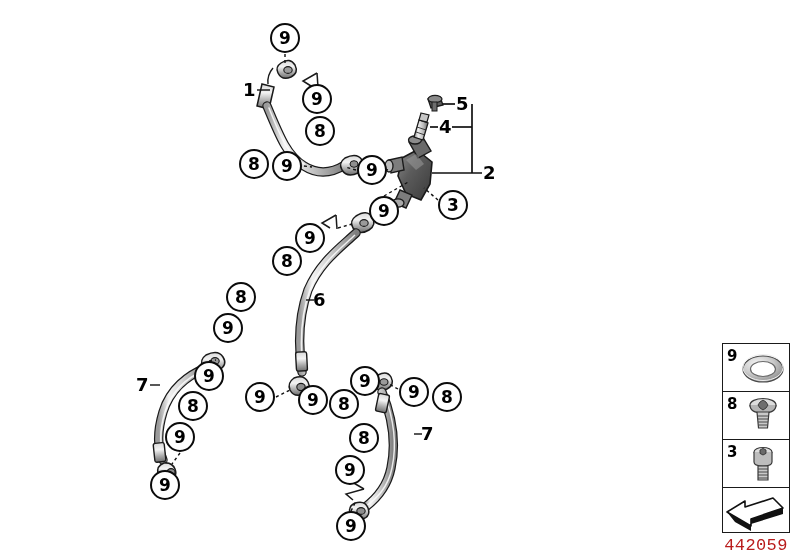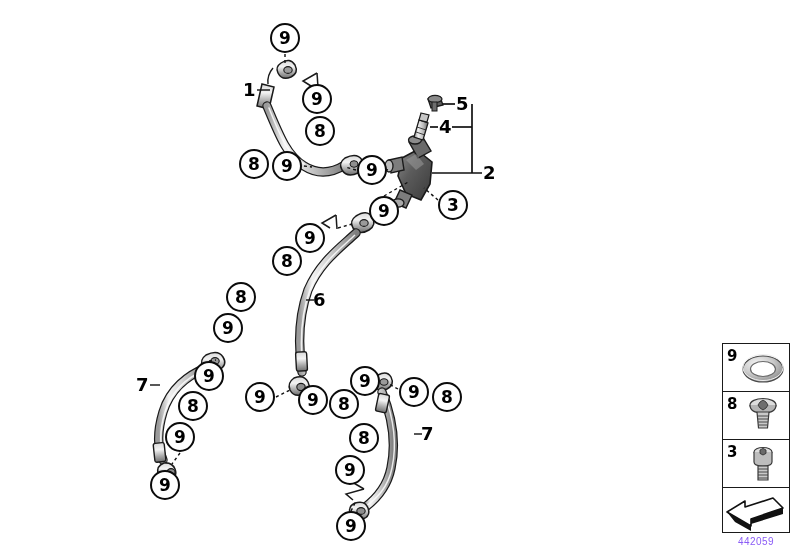--- a/index.html
+++ b/index.html
@@ -34,22 +34,22 @@
     border:1.6px solid #1a1a1a;border-bottom:none;
     height:48px;background:#fff;
   }
   .lrow:last-child{border-bottom:1.6px solid #1a1a1a;}
   .lrow .lnum{
     position:absolute;left:4px;top:3px;font-weight:bold;font-size:15px;color:#000;
   }
   .lart{position:absolute;right:2px;top:0;bottom:0;width:48px;}
   #partnum{
     position:absolute;left:722px;top:536px;width:68px;text-align:center;
-    font-size:10px;color:#8b5cf6;letter-spacing:.4px;z-index:50;
-    font-family:Liberation Sans, sans-serif;
+    font-size:17px;color:#b91c1c;letter-spacing:.4px;z-index:50;
+    font-family:Liberation Mono, monospace;
   }
 </style>
 </head>
 <body>
 
 <div id="stage">
 
   <svg class="layer" viewBox="0 0 800 560">
     <defs>
       <linearGradient id="hoseGrad" x1="0" y1="0" x2="1" y2="0">

